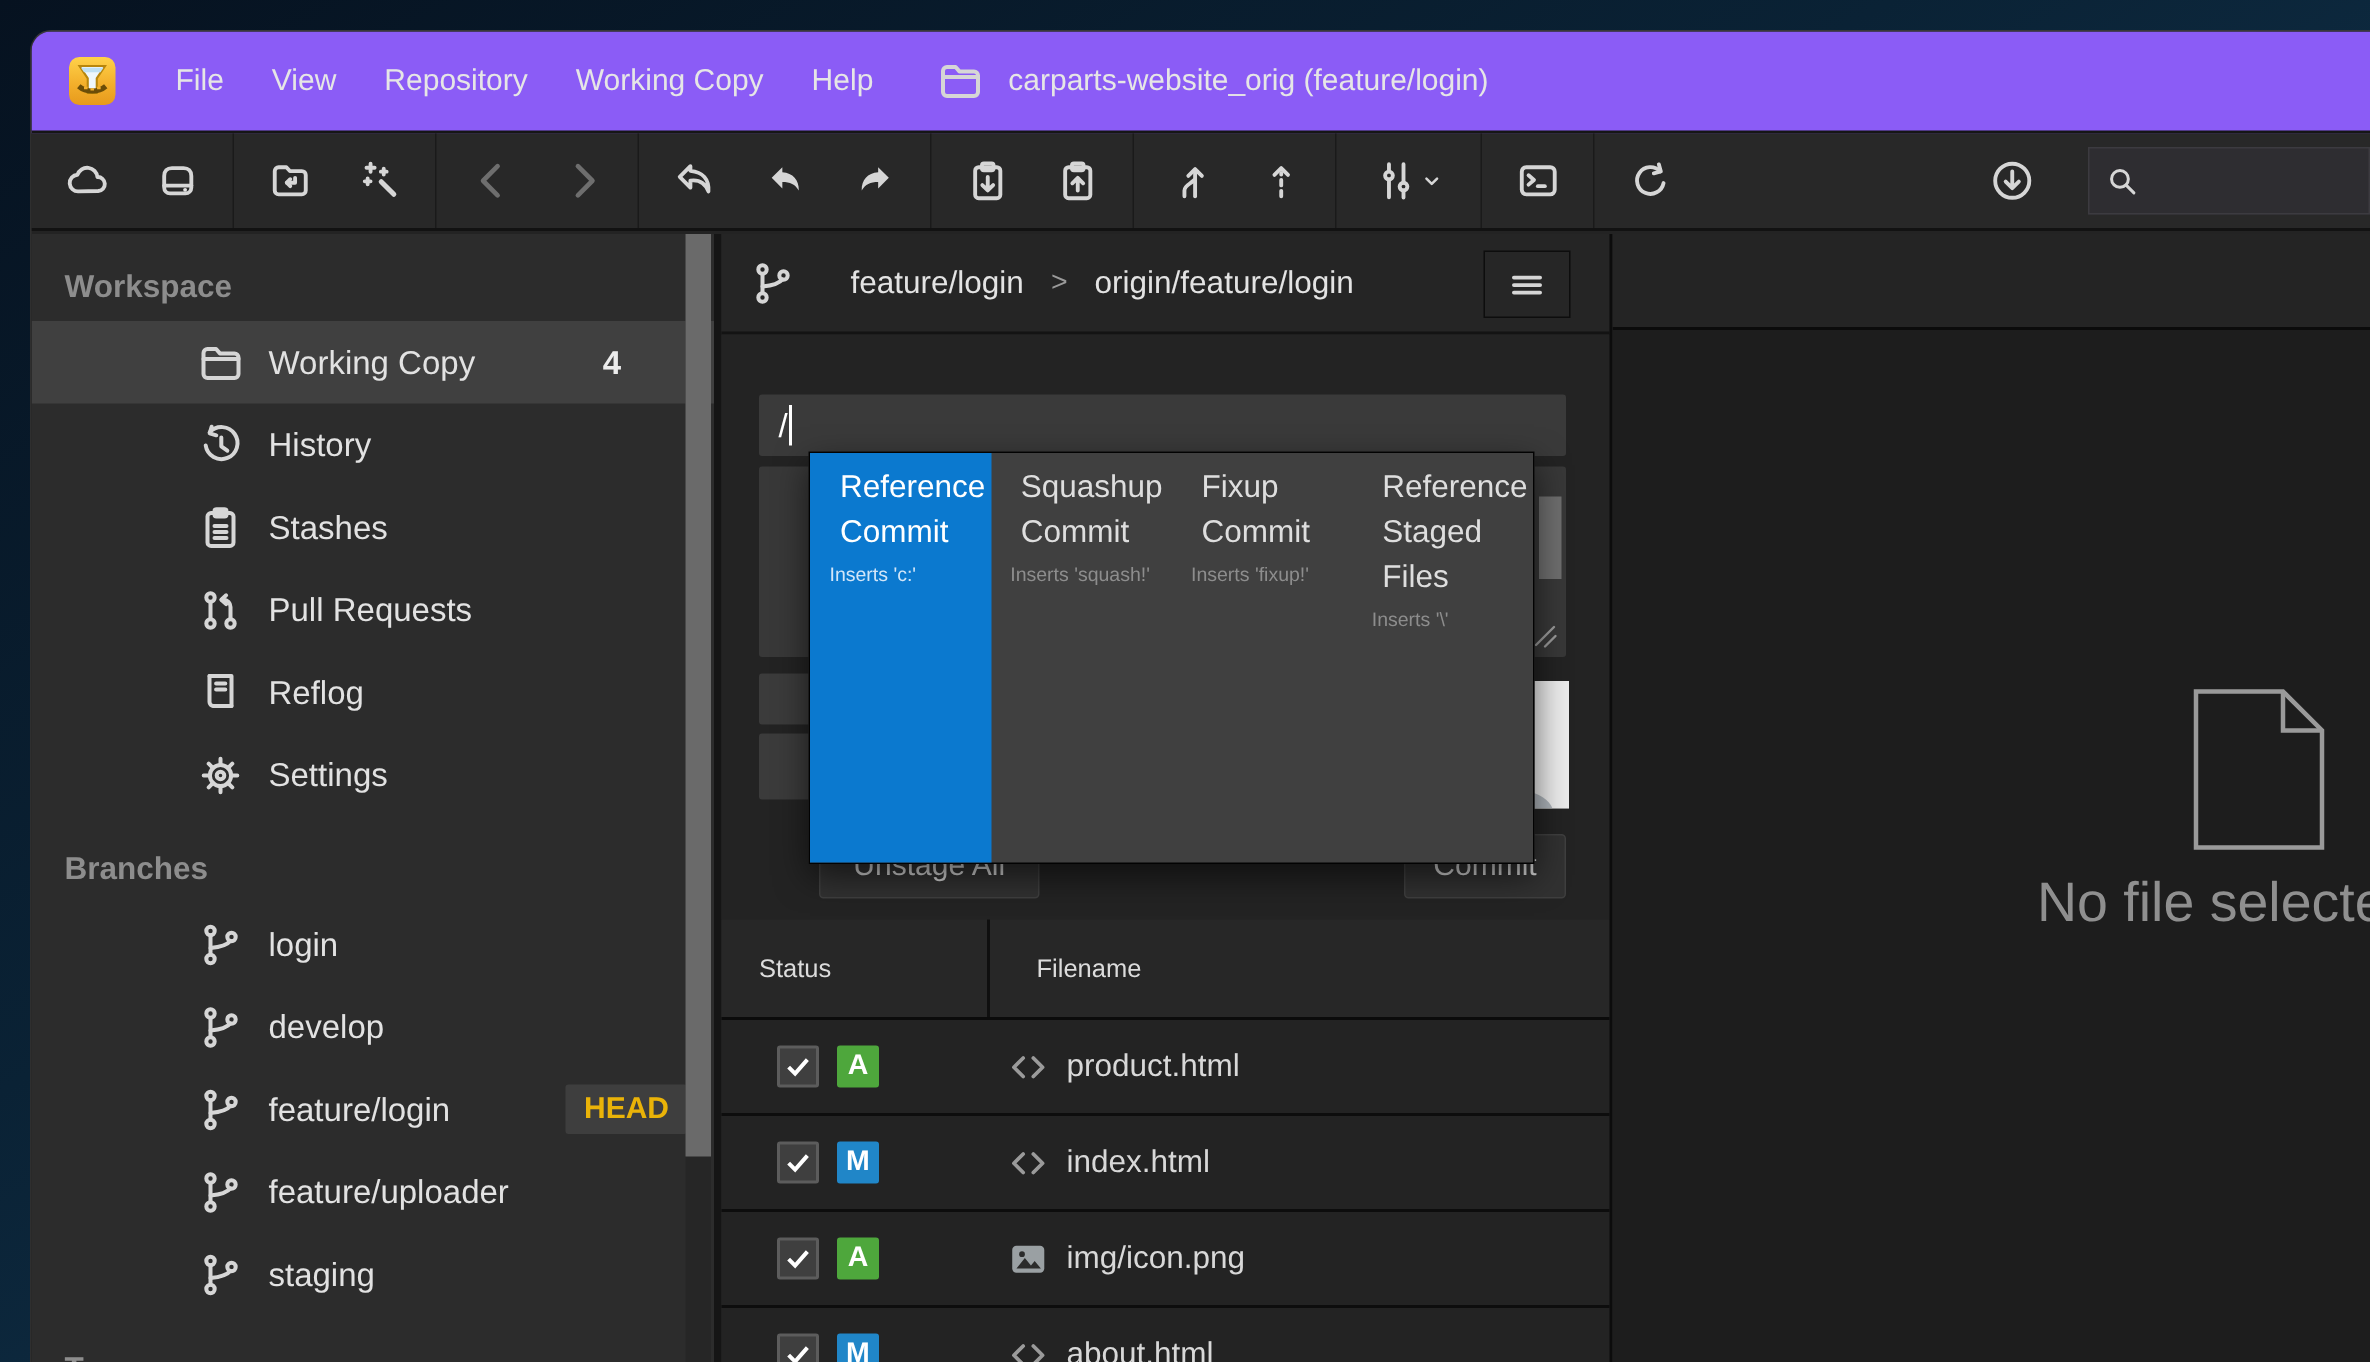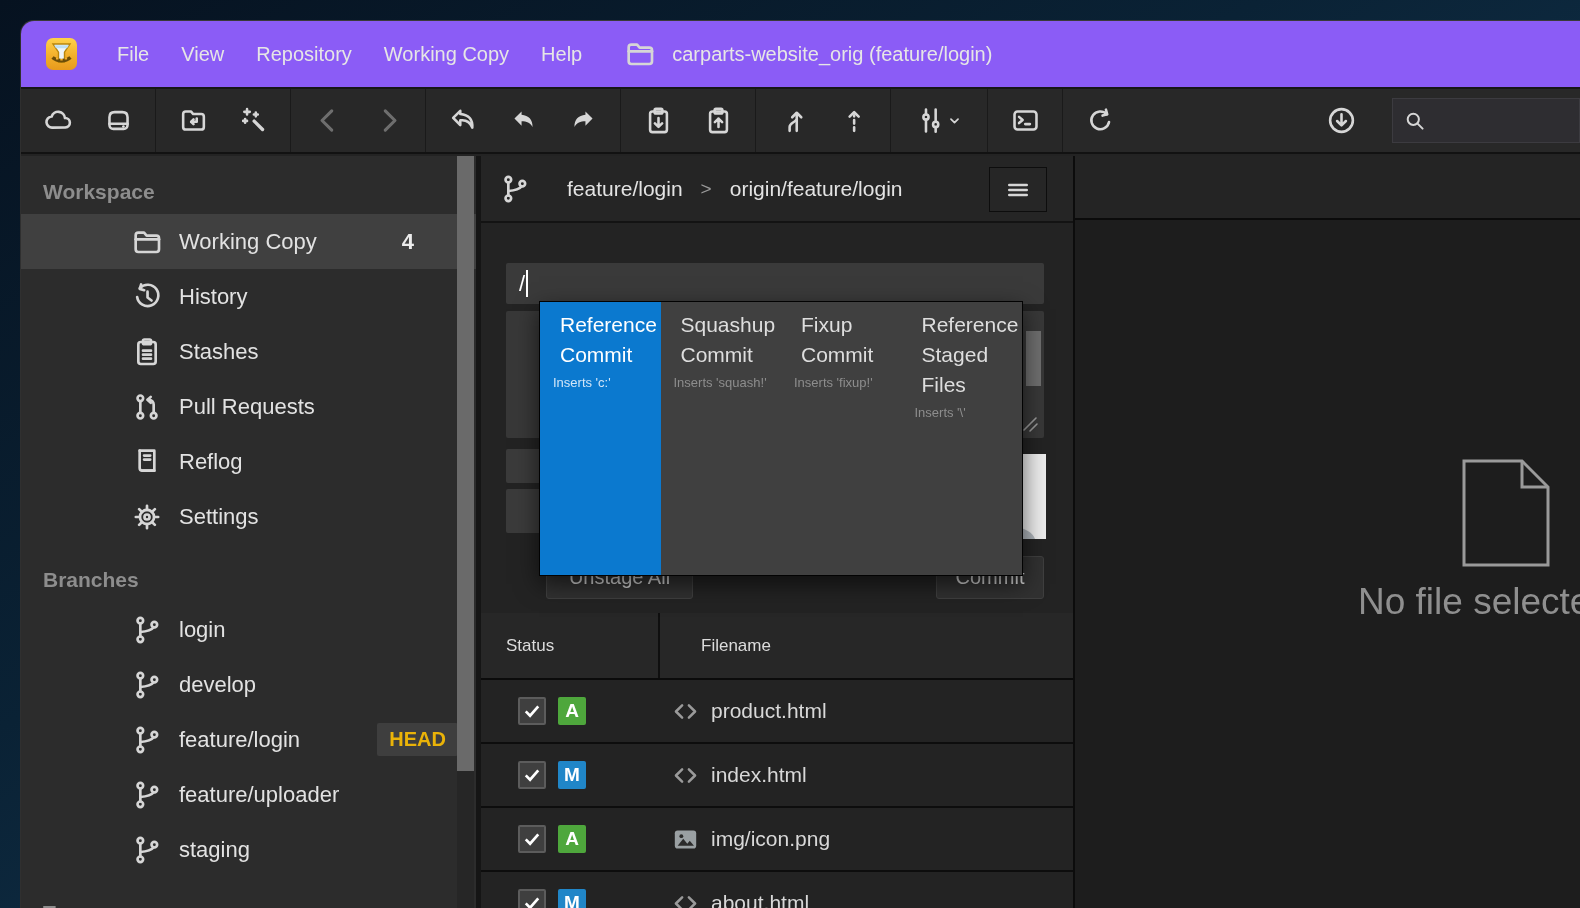--- a/index.html
+++ b/index.html
@@ -92,21 +92,21 @@
   .dd-item .dd-title { font-size:21px; color:#dedede; padding-left:7px; line-height:30px; }
   .dd-item .dd-sub { font-size:13px; color:#8d8d8d; line-height:25px; }
   .dd-item.selected { background:#0b79cf; }
   .dd-item.selected .dd-title { color:#ffffff; }
   .dd-item.selected .dd-sub { color:#d3e6f8; }
   
   .file-table { position:absolute; left:0; top:457px; width:100%; bottom:0; }
   .ft-header { height:67px; background:#272727; border-bottom:2px solid #0b0b0b; display:flex; align-items:center;
     font-size:17px; color:#dcdcdc; }
   .ft-h-status { width:177px; padding-left:25px; }
-  .ft-h-file { flex:1; border-left:2px solid #0f0f0f; padding-left:41px; height:100%; display:flex; align-items:center; }
+  .ft-h-file { flex:1; border-left:2px solid #0f0f0f; padding-left:31px; height:100%; display:flex; align-items:center; }
   .ft-row { height:64px; background:#232323; border-bottom:2px solid #0d0d0d; position:relative; display:flex; align-items:center; }
   .cbx { position:absolute; left:37px; width:28px; height:28px; background:#3f3f3f; border:2px solid #5c5c5c;
     border-radius:2px; display:flex; align-items:center; justify-content:center; }
   .cbx svg { width:20px; height:20px; }
   .badge { position:absolute; left:77px; width:28px; height:28px; border-radius:2px; color:#fff; font-size:19px;
     font-weight:bold; display:flex; align-items:center; justify-content:center; }
   .ficon { position:absolute; left:191px; width:27px; height:27px; }
   .fname { position:absolute; left:230px; font-size:21px; color:#d8d8d8; }
   
   .rp-band { height:64px; background:#242424; border-bottom:2px solid #0b0b0b; }

